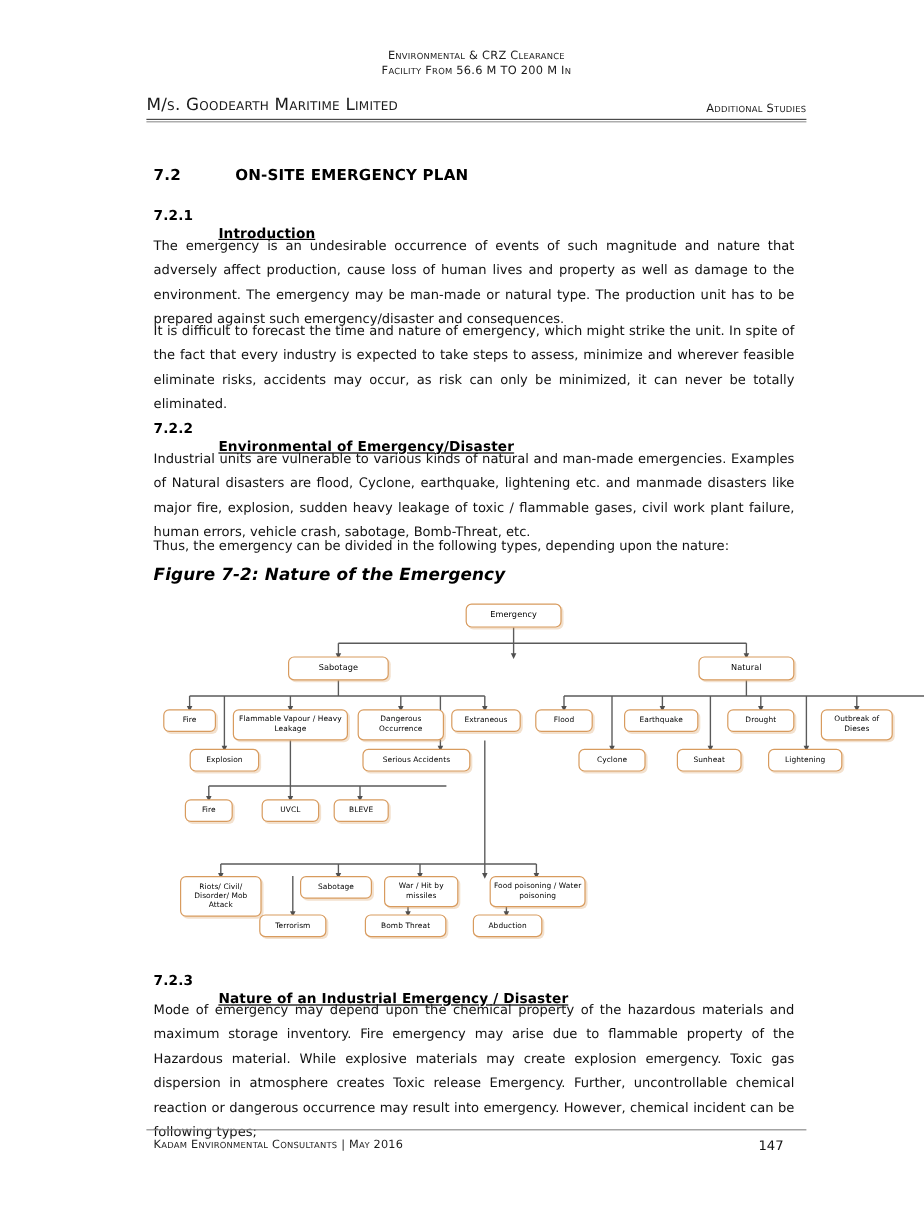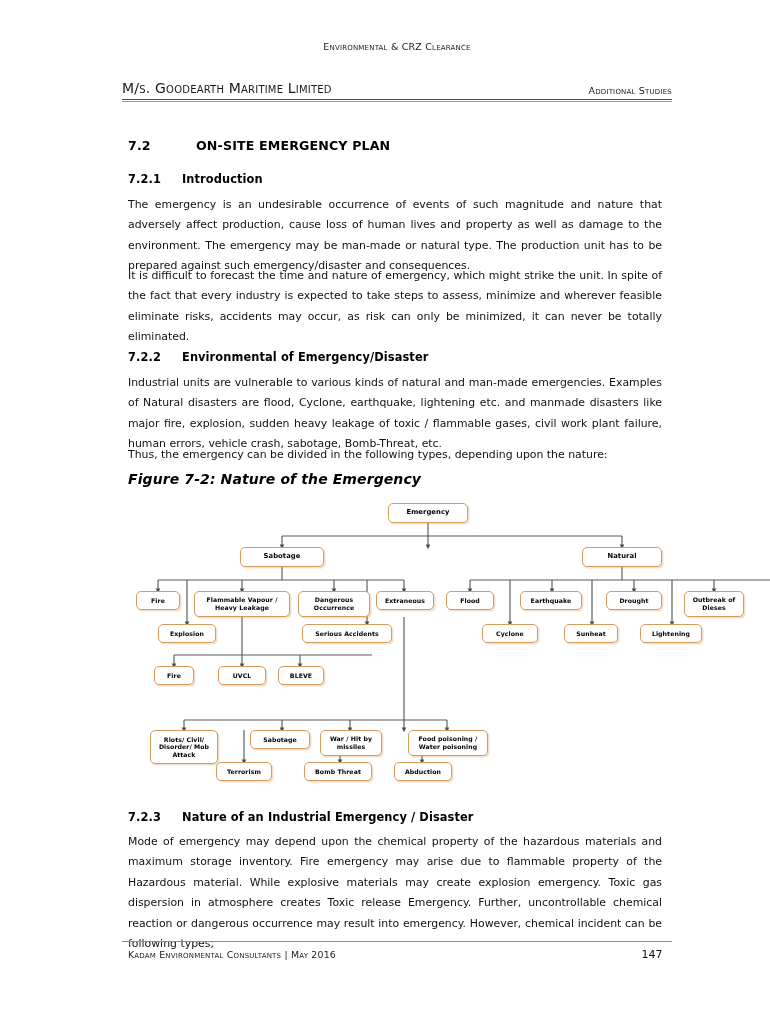--- a/index.html
+++ b/index.html
@@ -30,64 +30,65 @@
     border-top:1.1px solid #4a4a4a;}
   .hdr-rule2{position:absolute;left:110px;top:101px;width:550px;height:0;
     border-top:.6px solid #9a9a9a;}
 
   
   .h2{position:absolute;font-weight:bold;font-size:12.6px;letter-spacing:.15px;}
   .h2 .num{position:absolute;left:0;top:0;}
   .h2 .txt{position:absolute;left:68px;top:0;white-space:nowrap;}
   .h3{position:absolute;font-weight:bold;font-size:11.4px;letter-spacing:.1px;}
   .h3 .num{position:absolute;left:0;top:0;}
-  .h3 .txt{position:absolute;left:54px;top:0;white-space:nowrap;}
+  .h3 .txt{position:absolute;left:54px;top:15px;white-space:nowrap;text-decoration:underline;}
 
   p.body{
     position:absolute;left:116px;width:534px;margin:0;
     font-size:10.9px;line-height:20.4px;text-align:justify;color:#111;
   }
   p.body.nojust{text-align:left;}
 
   .figcap{
     position:absolute;left:116px;font-weight:bold;font-style:italic;
     font-size:14px;letter-spacing:.1px;
   }
 
   
   .ftr-rule{position:absolute;left:110px;top:941px;width:550px;height:0;
     border-top:1.1px solid #8d8d8d;}
   .footer-left{position:absolute;left:116px;top:949px;font-size:9.4px;
     font-variant:small-caps;letter-spacing:.2px;color:#1a1a1a;}
-  .footer-right{position:absolute;left:620px;top:948px;width:40px;text-align:center;
+  .footer-right{position:absolute;left:620px;top:948px;width:40px;text-align:left;
     font-size:11px;color:#111;}
 
   
   #diagram{position:absolute;left:110px;top:492px;width:560px;height:300px;}
   .node{
     position:absolute;box-sizing:border-box;
     border:1.15px solid #D89B5E;border-radius:5px;background:#fff;
     box-shadow:1.6px 1.6px 0 0 rgba(216,155,94,.30);
     display:flex;align-items:center;justify-content:center;
-    text-align:center;color:#000;font-weight:bold;
+    text-align:center;color:#000;font-weight:normal;
     font-size:6.2px;line-height:7.6px;letter-spacing:.08px;
     padding:1px 2px;
   }
   .node.strong{font-size:6.8px;}
   svg.wires{position:absolute;left:0;top:0;width:560px;height:300px;
     overflow:visible;pointer-events:none;}
 </style>
 </head>
 <body>
 
 <div class="page">
 
   <div class="header">
     <div class="hdr-center">
       <div>Environmental &amp; CRZ Clearance</div>
+      <div>Facility From 56.6 M TO 200 M In</div>
     </div>
     <div class="hdr-left">M/s. Goodearth Maritime Limited</div>
     <div class="hdr-right">Additional Studies</div>
   </div>
   <div class="hdr-rule"></div>
   <div class="hdr-rule2"></div>
 
   <div class="h2" style="left:116px;top:138px;">
     <span class="num">7.2</span>
     <span class="txt">ON-SITE EMERGENCY PLAN</span>

